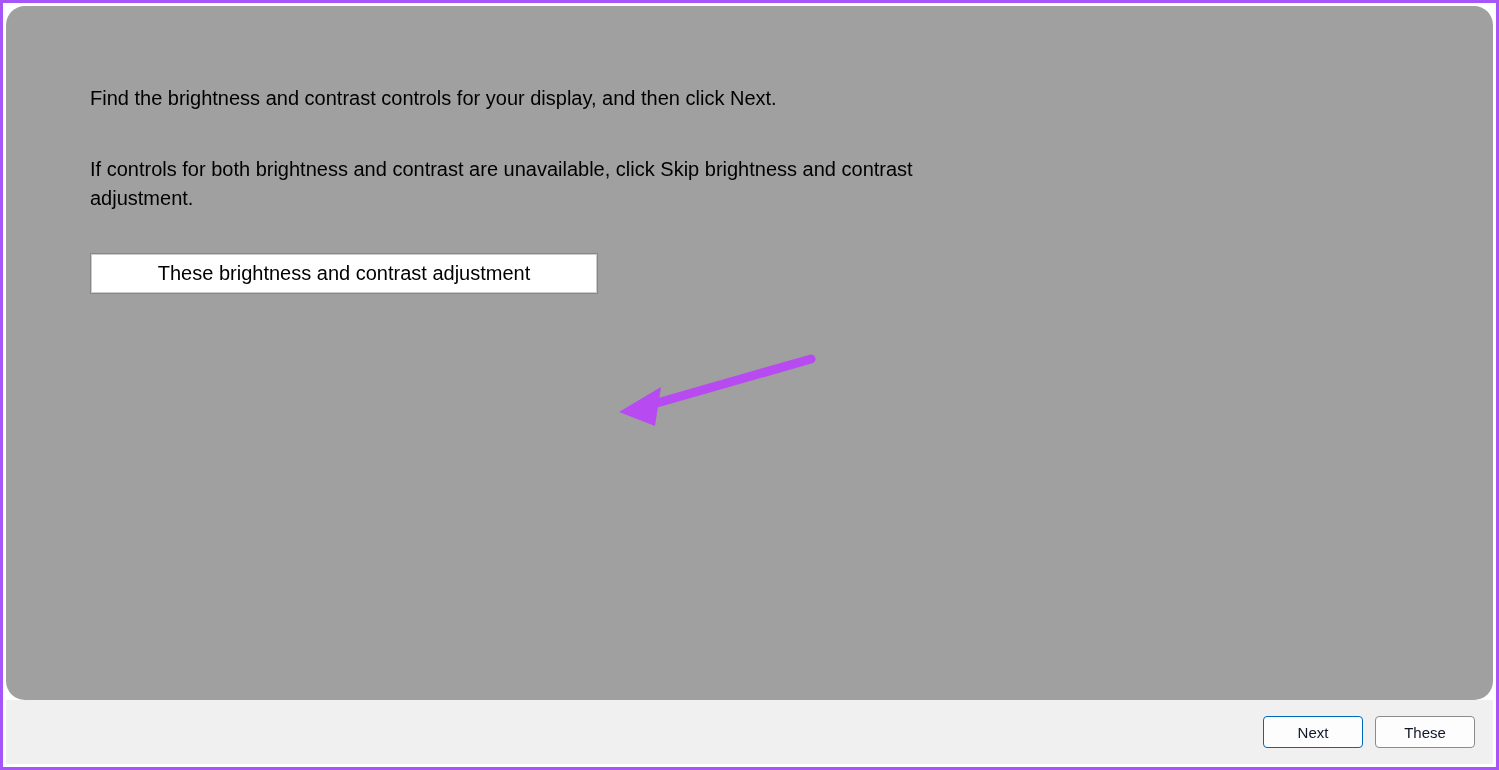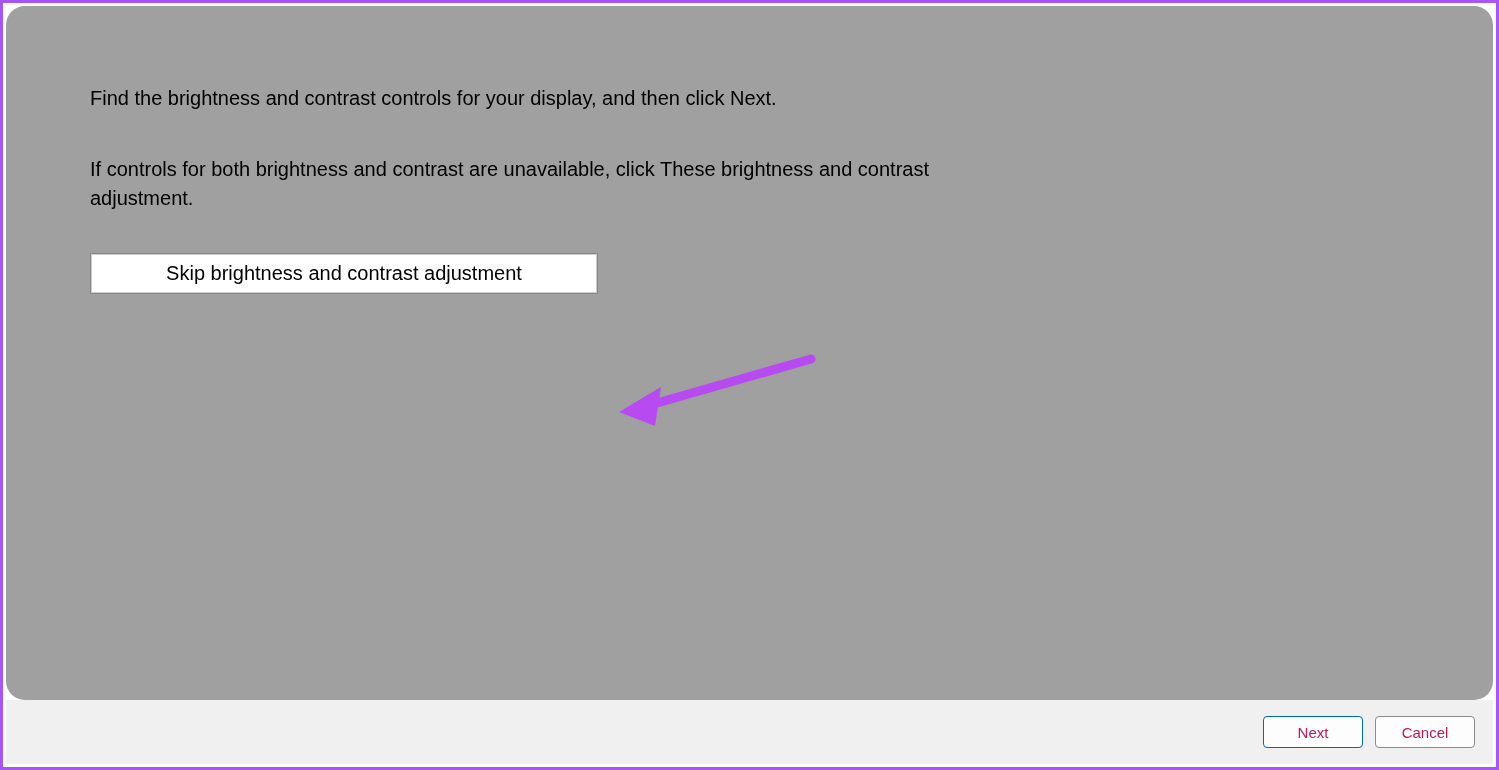--- a/index.html
+++ b/index.html
@@ -70,21 +70,21 @@
     gap: 12px;
   }
   .wiz-btn {
     width: 100px;
     height: 32px;
     background: #fdfdfd;
     border: 1px solid #8c8c8c;
     border-radius: 4px;
     font-size: 15px;
     font-family: inherit;
-    color: #be185d;
+    color: #0f172a;
     cursor: pointer;
   }
   .wiz-btn.primary {
     border: 1px solid #0067c0;
   }
   .annotation-arrow {
     position: absolute;
     left: 605px;
     top: 338px;
     pointer-events: none;
@@ -93,34 +93,34 @@
 </head>
 <body>
 
 <div class="frame">
 
   <div class="content-area">
 
     <p class="instr">Find the brightness and contrast controls for your display, and then click Next.</p>
 
 
-    <p class="instr instr3">If controls for both brightness and contrast are unavailable, click These brightness and contrast adjustment.</p>
+    <p class="instr instr3">If controls for both brightness and contrast are unavailable, click Skip brightness and contrast adjustment.</p>
 
-    <button class="skip-btn">Skip brightness and contrast adjustment</button>
+    <button class="skip-btn">These brightness and contrast adjustment</button>
 
     <svg class="annotation-arrow" width="220" height="100">
       <defs>
         <marker id="ah" markerWidth="7" markerHeight="7" refX="2" refY="3.5" orient="auto">
           <polygon points="0 0, 7 3.5, 0 7" fill="#b74af0"></polygon>
         </marker>
       </defs>
       <line x1="200" y1="15" x2="25" y2="65" stroke="#b74af0" stroke-width="9" stroke-linecap="round"></line>
       <polygon points="8,68 50,43 44,82" fill="#b74af0"></polygon>
     </svg>
 
   </div>
 
   <div class="footer-bar">
     <button class="wiz-btn primary">Next</button>
-    <button class="wiz-btn">Cancel</button>
+    <button class="wiz-btn">These</button>
   </div>
 
 </div>
 
 </body></html>

